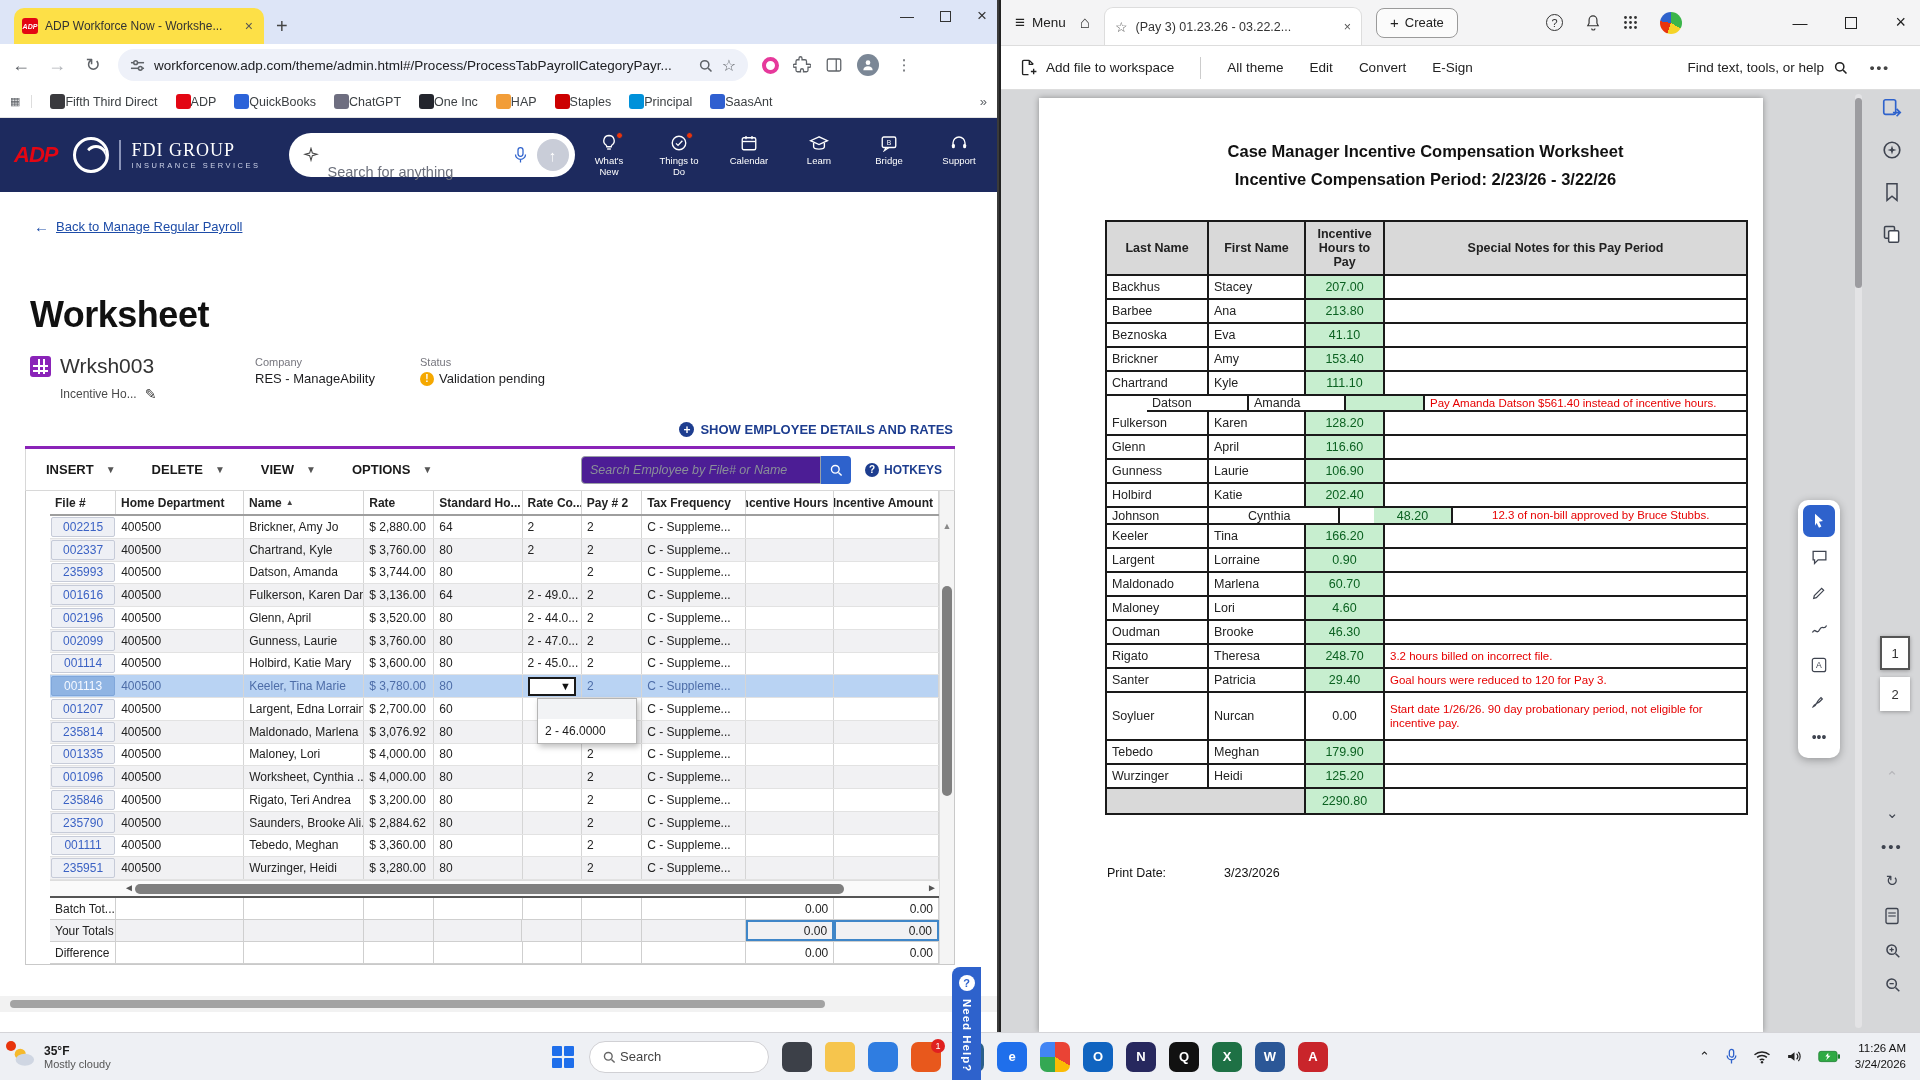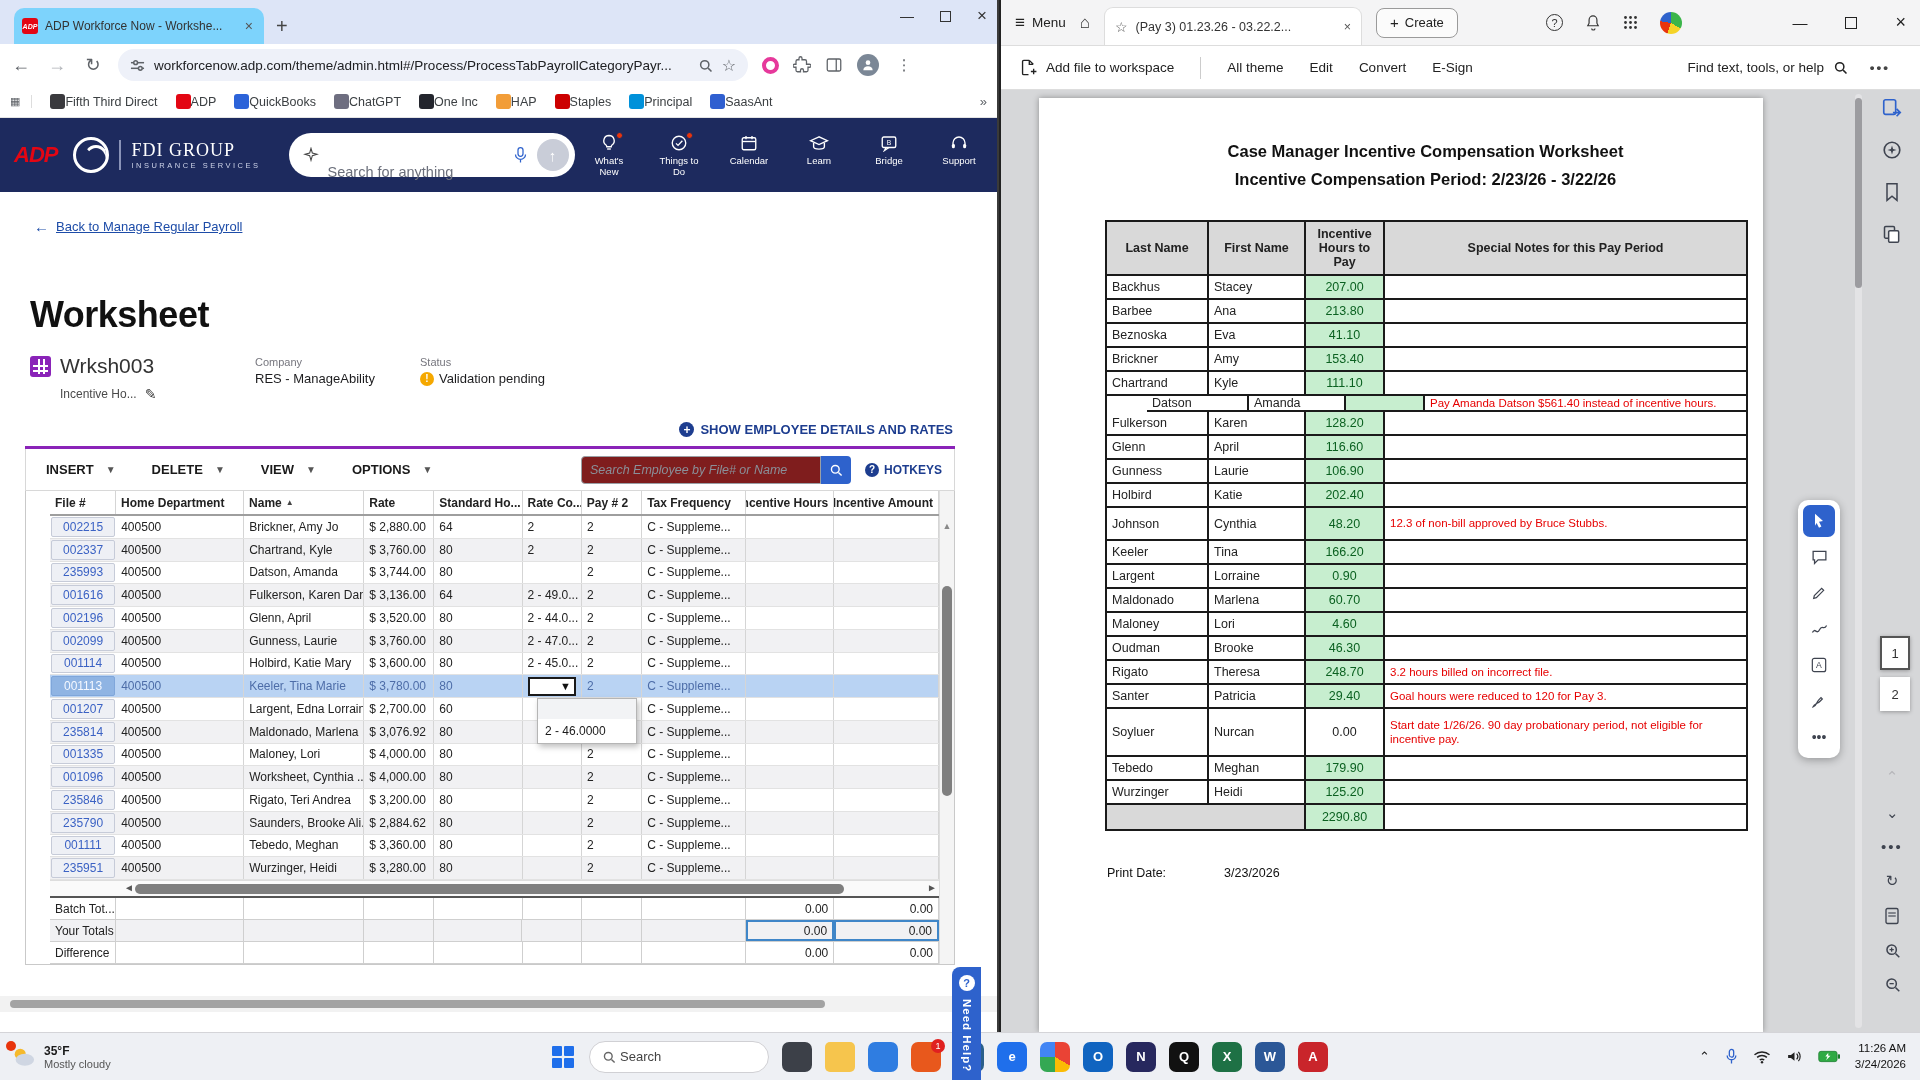--- a/index.html
+++ b/index.html
@@ -4,21 +4,21 @@
 <style>
   * { box-sizing: border-box; margin: 0; padding: 0; }
   html,body { width:1920px; height:1080px; overflow:hidden; }
   body { font-family:"Liberation Sans", sans-serif; background:#222; position:relative; font-size:13px; color:#222; }
   .abs { position:absolute; }
   svg { display:block; }
 
   
   .browser { left:0; top:0; width:999px; height:1032px; background:#fff; border-right:2px solid #3a3a3a; }
   .tabstrip { height:44px; background:#dde5f7; display:flex; align-items:flex-end; position:relative; }
-  .tab { margin-left:14px; width:250px; height:36px; background:#7dd3fc; border-radius:10px 10px 0 0; display:flex; align-items:center; padding:0 8px; gap:7px; }
+  .tab { margin-left:14px; width:250px; height:36px; background:#fde047; border-radius:10px 10px 0 0; display:flex; align-items:center; padding:0 8px; gap:7px; }
   .tab-fav { width:16px; height:16px; border-radius:3px; background:#e30613; color:#fff; font-size:7px; font-weight:bold; font-style:italic; display:flex; align-items:center; justify-content:center; }
   .tab-title { font-size:12px; color:#333; white-space:nowrap; overflow:hidden; flex:1; }
   .tab-close { color:#555; font-size:14px; padding:0 3px; }
   .newtab { font-size:20px; color:#444; margin:0 0 6px 12px; }
   .win-ctl { position:absolute; top:6px; right:10px; display:flex; gap:26px; color:#333; font-size:14px; align-items:center; }
   .navbar { height:42px; background:#fff; display:flex; align-items:center; padding:0 10px; gap:14px; }
   .nav-ico { color:#5f6368; font-size:18px; width:22px; text-align:center; }
   .urlbar { flex:0 0 630px; height:32px; background:#eef1f9; border-radius:16px; display:flex; align-items:center; padding:0 12px; gap:9px; }
   .url-text { flex:1; font-size:13.5px; color:#202124; white-space:nowrap; overflow:hidden; }
   .tool-ico { color:#5f6368; }
@@ -65,21 +65,21 @@
   .warn-ico { width:14px; height:14px; border-radius:50%; background:#f5a800; color:#fff; font-size:10px; font-weight:bold; display:inline-flex; align-items:center; justify-content:center; }
   .show-details { right:44px; top:228px; color:#1d3d8f; font-weight:bold; font-size:13px; display:flex; align-items:center; gap:6px; }
   .plus-circ { width:15px; height:15px; border-radius:50%; background:#1d3d8f; color:#fff; display:inline-flex; align-items:center; justify-content:center; font-size:12px; }
 
   
   .grid-panel { left:25px; top:252px; width:930px; }
   .accent-bar { height:3px; background:#8a23b8; }
   .grid-toolbar { height:42px; border:1px solid #d8d8d8; border-top:none; display:flex; align-items:center; padding-left:2px; background:#fff; }
   .tb-btn { font-weight:bold; font-size:13px; color:#1a1a1a; padding:0 18px; height:100%; display:flex; align-items:center; gap:6px; }
   .emp-search { margin-left:auto; display:flex; align-items:center; }
-  .emp-input { width:240px; height:28px; border:1px solid #9aa0a6; border-radius:4px 0 0 4px; display:flex; align-items:center; padding:0 8px; color:#8a8f98; font-style:italic; font-size:12.5px; background:#7f1d1d; }
+  .emp-input { width:240px; height:28px; border:1px solid #9aa0a6; border-radius:4px 0 0 4px; display:flex; align-items:center; padding:0 8px; color:#8a8f98; font-style:italic; font-size:12.5px; background:#4c1d95; }
   .emp-btn { width:30px; height:28px; background:#2e62cc; border-radius:0 4px 4px 0; display:flex; align-items:center; justify-content:center; color:#fff; }
   .hotkeys { display:flex; align-items:center; gap:5px; color:#1d3d8f; font-weight:bold; font-size:12px; margin:0 12px 0 14px; }
   .q-circ { width:14px; height:14px; border-radius:50%; background:#1d3d8f; color:#fff; font-size:10px; display:inline-flex; align-items:center; justify-content:center; }
 
   .grid-wrap { position:relative; border:1px solid #c9c9c9; border-top:none;padding-left:24px; }
   .grid-inner { margin-right:15px; }
   .g-head { display:flex; height:25px; background:#fff; border-bottom:2px solid #9e9e9e; font-weight:bold; font-size:12px; align-items:center; }
   .g-head .cell { display:flex; align-items:center; gap:4px; height:100%; }
   .cell { padding:0 5px; border-right:1px solid #d5d5d5; overflow:hidden; white-space:nowrap; display:flex; align-items:center; }
   .c0{width:68px}.c1{width:132px}.c2{width:124px}.c3{width:72px}.c4{width:91px}.c5{width:61px}.c6{width:62px}.c7{width:107px}.c8{width:91px; justify-content:flex-end}.c9{width:108px; justify-content:flex-end}
@@ -839,21 +839,21 @@
           <div class="pcell pc1">Laurie</div>
           <div class="pcell pc2 hours-green">106.90</div>
           <div class="pcell pc3 p-note"></div>
         </div>
         <div class="p-row" style="height: 24px;">
           <div class="pcell pc0">Holbird</div>
           <div class="pcell pc1">Katie</div>
           <div class="pcell pc2 hours-green">202.40</div>
           <div class="pcell pc3 p-note"></div>
         </div>
-        <div class="p-row" style="height: 33px;">
+        <div class="p-row" style="height: 17px; gap: 34px;">
           <div class="pcell pc0">Johnson</div>
           <div class="pcell pc1">Cynthia</div>
           <div class="pcell pc2 hours-green">48.20</div>
           <div class="pcell pc3 p-note">12.3 of non-bill approved by Bruce Stubbs.</div>
         </div>
         <div class="p-row" style="height: 24px;">
           <div class="pcell pc0">Keeler</div>
           <div class="pcell pc1">Tina</div>
           <div class="pcell pc2 hours-green">166.20</div>
           <div class="pcell pc3 p-note"></div>

